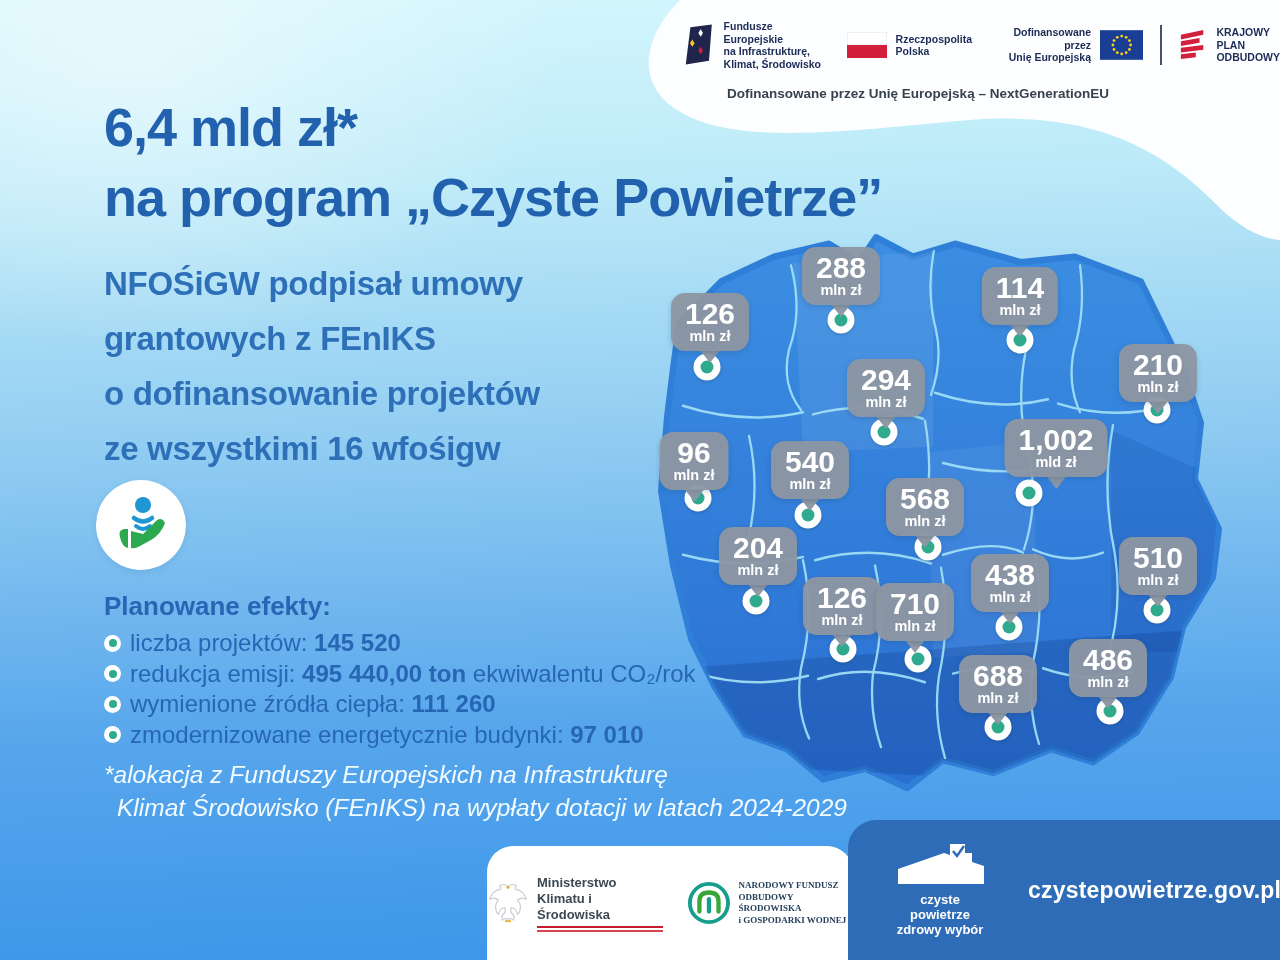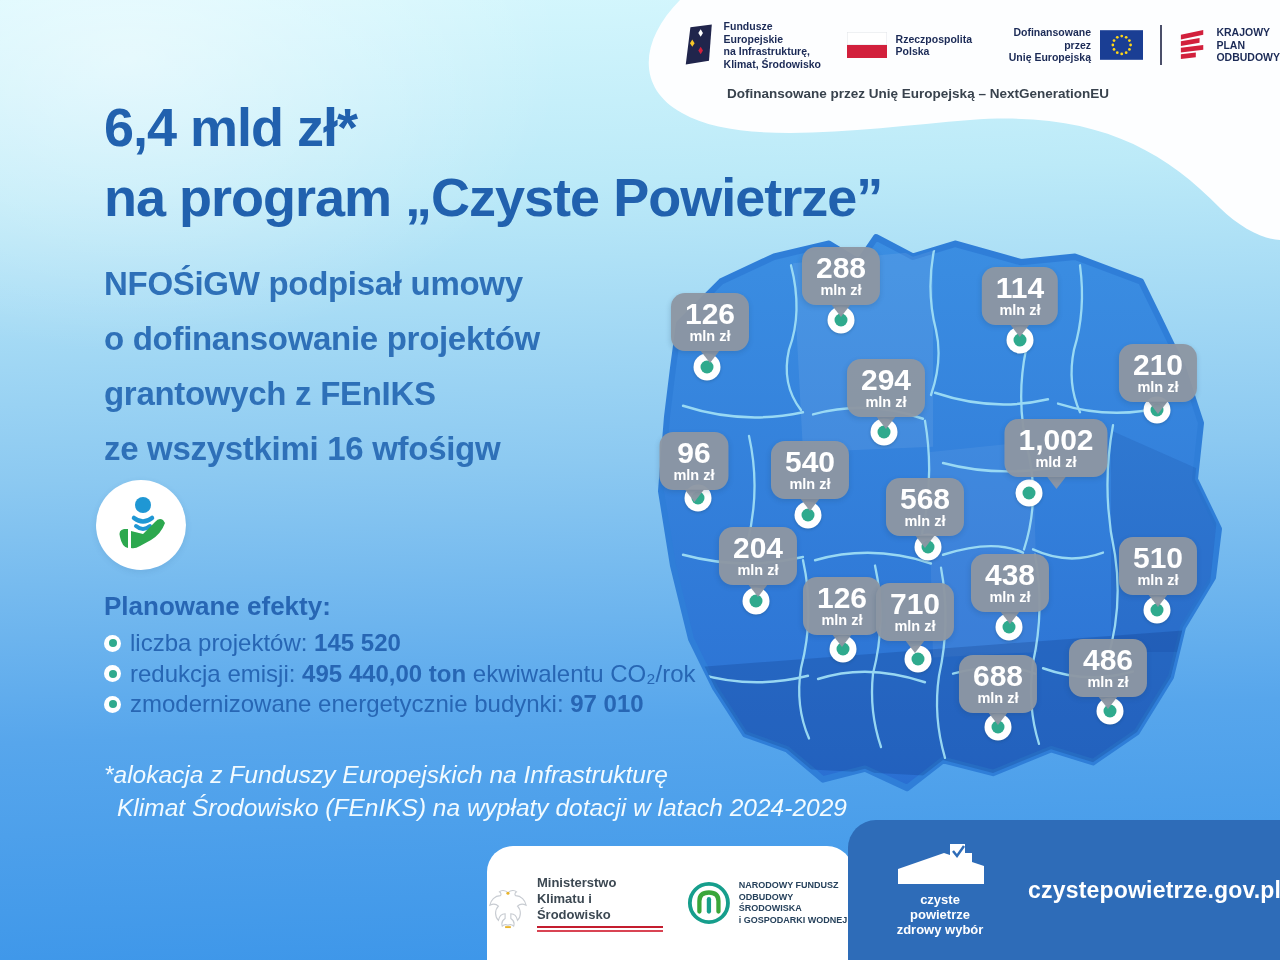--- a/index.html
+++ b/index.html
@@ -52,25 +52,25 @@
   .co-unit{display:block;font-size:14.5px;font-weight:bold;line-height:15px;}
   .co-tail{width:0;height:0;margin:-1px auto 0;border-left:10px solid transparent;
     border-right:10px solid transparent;border-top:13px solid rgba(141,150,162,.96);}
   .marker{position:absolute;width:27px;height:27px;border-radius:50%;background:#ffffff;
     transform:translate(-50%,-50%);z-index:3;display:flex;align-items:center;justify-content:center;
     box-shadow:0 1px 3px rgba(20,60,90,.3);}
   .marker-dot{width:13px;height:13px;border-radius:50%;background:#2faa8d;}
   
   .card-white{position:absolute;left:487px;top:846px;width:366px;height:114px;background:#ffffff;
     border-radius:26px 26px 0 0;display:flex;align-items:center;justify-content:center;gap:24px;z-index:5;}
-  .min-block{display:flex;align-items:flex-end;gap:8px;}
+  .min-block{display:flex;align-items:center;gap:8px;}
   .min-text{font-size:13px;font-weight:bold;color:#3c4852;line-height:16px;}
   .red-rule{height:2px;background:#c41d2f;margin-top:3px;}
   .red-rule.second{margin-top:2px;background:#d94453;}
-  .nfo-block{display:flex;align-items:flex-end;gap:8px;}
+  .nfo-block{display:flex;align-items:flex-end;gap:8px;font-family:Liberation Serif, serif;}
   .nfo-text{font-size:9px;font-weight:bold;color:#27425c;line-height:11.5px;}
   .card-blue{position:absolute;left:848px;top:820px;width:432px;height:140px;background:#2e6cb8;
     border-radius:28px 0 0 0;display:flex;align-items:center;gap:40px;padding-left:44px;
     box-sizing:border-box;z-index:5;}
   .cp-logo{display:flex;flex-direction:column;align-items:flex-end;}
   .cp-text{font-size:13px;font-weight:bold;color:#ffffff;line-height:15px;text-align:center;margin-top:4px;}
   .cp-url{font-size:23px;font-weight:bold;color:#ffffff;letter-spacing:.2px;cursor:pointer;}
 </style>
 </head>
 <body>
@@ -146,22 +146,22 @@
     </div>
   </div>
   <div class="nextgen">Dofinansowane przez Unię Europejską – NextGenerationEU</div>
 
   <div class="title">
     <div>6,4 mld zł*</div>
     <div>na program „Czyste Powietrze”</div>
   </div>
   <div class="subtitle">
     <div>NFOŚiGW podpisał umowy</div>
+    <div>grantowych z FEnIKS</div>
     <div>o dofinansowanie projektów</div>
-    <div>grantowych z FEnIKS</div>
     <div>ze wszystkimi 16 wfośigw</div>
   </div>
 
   <div class="badge">
     <svg width="58" height="60" viewBox="0 0 56 60">
       <circle cx="30" cy="10" r="8" fill="#1f97d4"></circle>
       <path d="M21,23 Q30,30 39,23" stroke="#1f97d4" stroke-width="4.5" fill="none" stroke-linecap="round"></path>
       <path d="M23,31 Q30,37 37,31" stroke="#1f97d4" stroke-width="4" fill="none" stroke-linecap="round"></path>
       <path d="M7,42 Q5,35 11,34 L15,34 L15,53 Q9,52 7,42 Z" fill="#2ca84e"></path>
       <path d="M18,53 L18,36 L30,39 L42,27 Q46,22 50,25 L52,28 Q48,39 38,45 L27,51 Q22,54 18,53 Z" fill="#2ca84e"></path>
@@ -178,20 +178,28 @@
       <span class="fx-value">145 520</span>
       <span class="fx-suffix"></span>
     </div>
     <div class="fx-row">
       <span class="bullet">
           <span class="bullet-dot"></span>
         </span>
       <span class="fx-label">redukcja emisji: </span>
       <span class="fx-value">495 440,00 ton</span>
       <span class="fx-suffix"> ekwiwalentu CO₂/rok</span>
+    </div>
+    <div class="fx-row">
+      <span class="bullet">
+          <span class="bullet-dot"></span>
+        </span>
+      <span class="fx-label">wymienione źródła ciepła: </span>
+      <span class="fx-value">111 260</span>
+      <span class="fx-suffix"></span>
     </div>
     <div class="fx-row">
       <span class="bullet">
           <span class="bullet-dot"></span>
         </span>
       <span class="fx-label">zmodernizowane energetycznie budynki: </span>
       <span class="fx-value">97 010</span>
       <span class="fx-suffix"></span>
     </div>
   </div>
@@ -316,21 +324,21 @@
 
   <div class="card-white">
     <div class="min-block">
       <svg width="44" height="46" viewBox="0 0 44 46">
         <path d="M22,6 C19,3 15,3 13,5 C15,6 15,8 14,9 C8,9 4,14 3,19 C7,17 10,18 12,20 C8,24 8,31 12,35 C13,30 16,28 19,28 L19,33 C16,35 15,38 16,41 C18,39 20,39 22,40 C24,39 26,39 28,41 C29,38 28,35 25,33 L25,28 C28,28 31,30 32,35 C36,31 36,24 32,20 C34,18 37,17 41,19 C40,14 36,9 30,9 C29,8 29,6 31,5 C29,3 25,3 22,6 Z" fill="#ffffff" stroke="#c8ccd2" stroke-width="1.2"></path>
         <circle cx="22" cy="6.5" r="1.6" fill="#e8b32a"></circle>
         <path d="M19,42 L25,42" stroke="#e8b32a" stroke-width="2"></path>
       </svg>
       <div class="min-text">
         <div>Ministerstwo</div>
-        <div>Klimatu i Środowisko</div>
+        <div>Klimatu i Środowiska</div>
         <div class="red-rule"></div>
         <div class="red-rule second"></div>
       </div>
     </div>
     <div class="nfo-block">
       <svg width="46" height="46" viewBox="0 0 46 46">
         <circle cx="23" cy="23" r="20" fill="#ffffff" stroke="#169e8c" stroke-width="4"></circle>
         <path d="M13,32 V21 Q13,12 23,12 Q33,12 33,21 V32" fill="none" stroke="#3aa63a" stroke-width="4.5" stroke-linecap="round"></path>
         <path d="M23,19 V32" stroke="#169e8c" stroke-width="4.5" stroke-linecap="round"></path>
       </svg>

